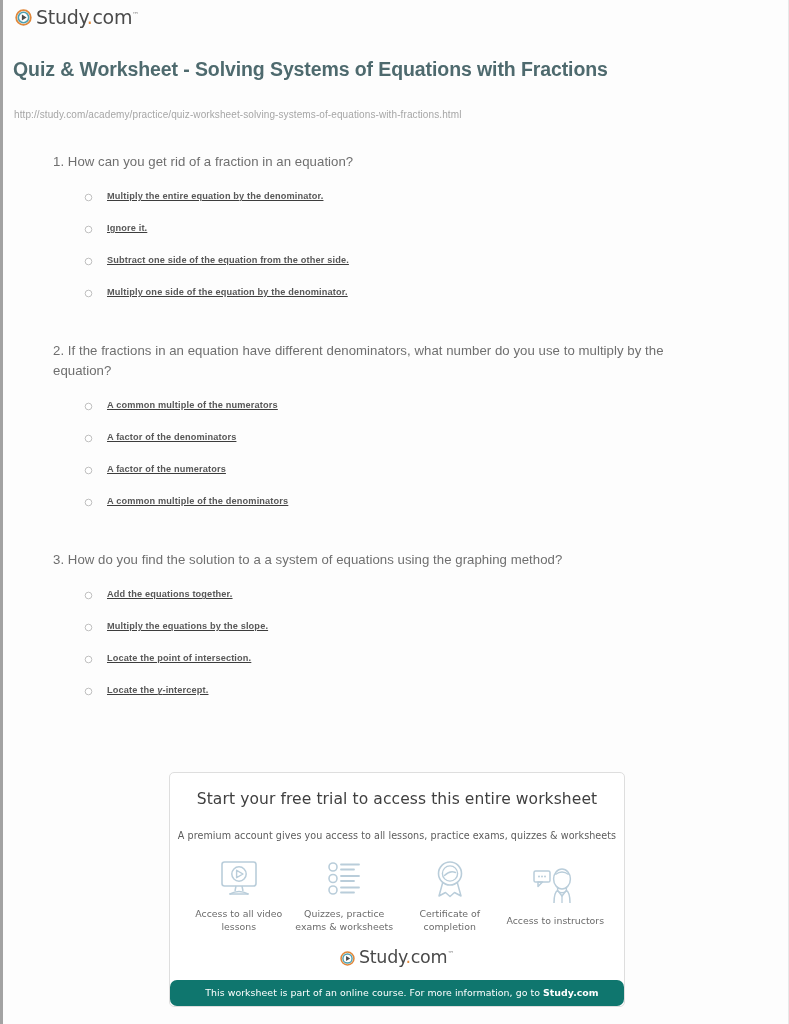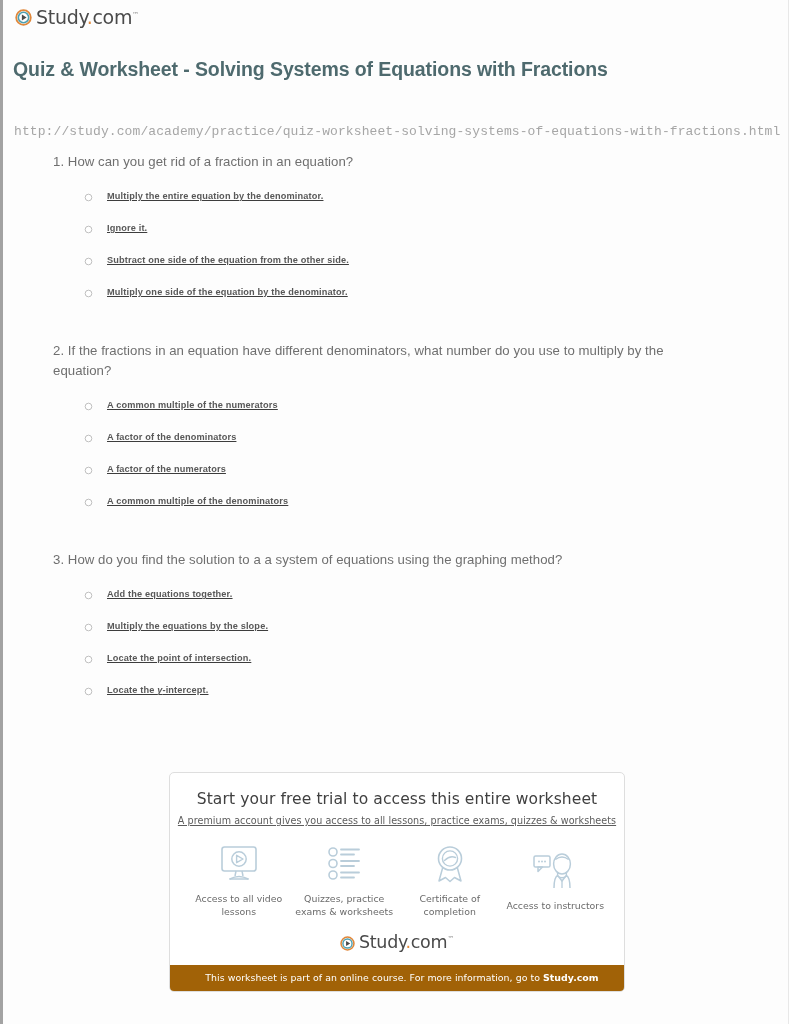--- a/index.html
+++ b/index.html
@@ -64,25 +64,25 @@
     font-family: "Liberation Sans", sans-serif;
     font-size: 19.5px;
     font-weight: bold;
     color: #4e6a6e;
     line-height: 1.28;
     letter-spacing: -0.1px;
   }
   .url {
     position: absolute;
     left: 11px;
-    top: 124px;
-    font-size: 13px;
+    top: 109px;
+    font-size: 10px;
     color: #a6a6a6;
     letter-spacing: 0.1px;
-    font-family: Liberation Mono, monospace;
+    font-family: Liberation Sans, sans-serif;
   }
 
   
   .questions {
     position: absolute;
     left: 0;
     top: 152px;
     width: 100%;
     margin-left: 40px;
   }
@@ -149,23 +149,22 @@
     font-family: "DejaVu Sans", sans-serif;
     font-size: 15.5px;
     color: #404040;
     font-weight: 400;
     letter-spacing: 0.1px;
   }
   .promo-sub {
     font-family: "DejaVu Sans", sans-serif;
     font-size: 9.6px;
     color: #5c5c5c;
-    margin-top: 7px;
+    margin-top: 22px;
     letter-spacing: 0.05px;
-    text-decoration: underline;
   }
   .promo-features {
     display: flex;
     justify-content: space-around;
     align-items: center;
     padding: 17px 16px 0 16px;
   }
   .feature {
     width: 104px;
     text-align: center;
@@ -188,27 +187,28 @@
     display: flex;
     align-items: center;
     justify-content: center;
     gap: 4px;
     margin-top: 16px;
     margin-bottom: 13px;
   }
   .promo-brand .brand-word { font-size: 17.5px; }
   .promo-brand .brand-mark { width: 15px; height: 15px; }
   .promo-banner {
-    background: #a16207;
+    background: #0f766e;
     color: #ffffff;
     text-align: center;
     font-family: "DejaVu Sans", sans-serif;
     font-size: 9.4px;
     padding: 7px 0 8px 10px;
     letter-spacing: 0.05px;
+    border-radius: 7px;
   }
   .promo-banner b { font-weight: bold; }
 
   
   .copyright {
     position: absolute;
     left: 0;
     top: 985px;
     width: 100%;
     text-align: center;

